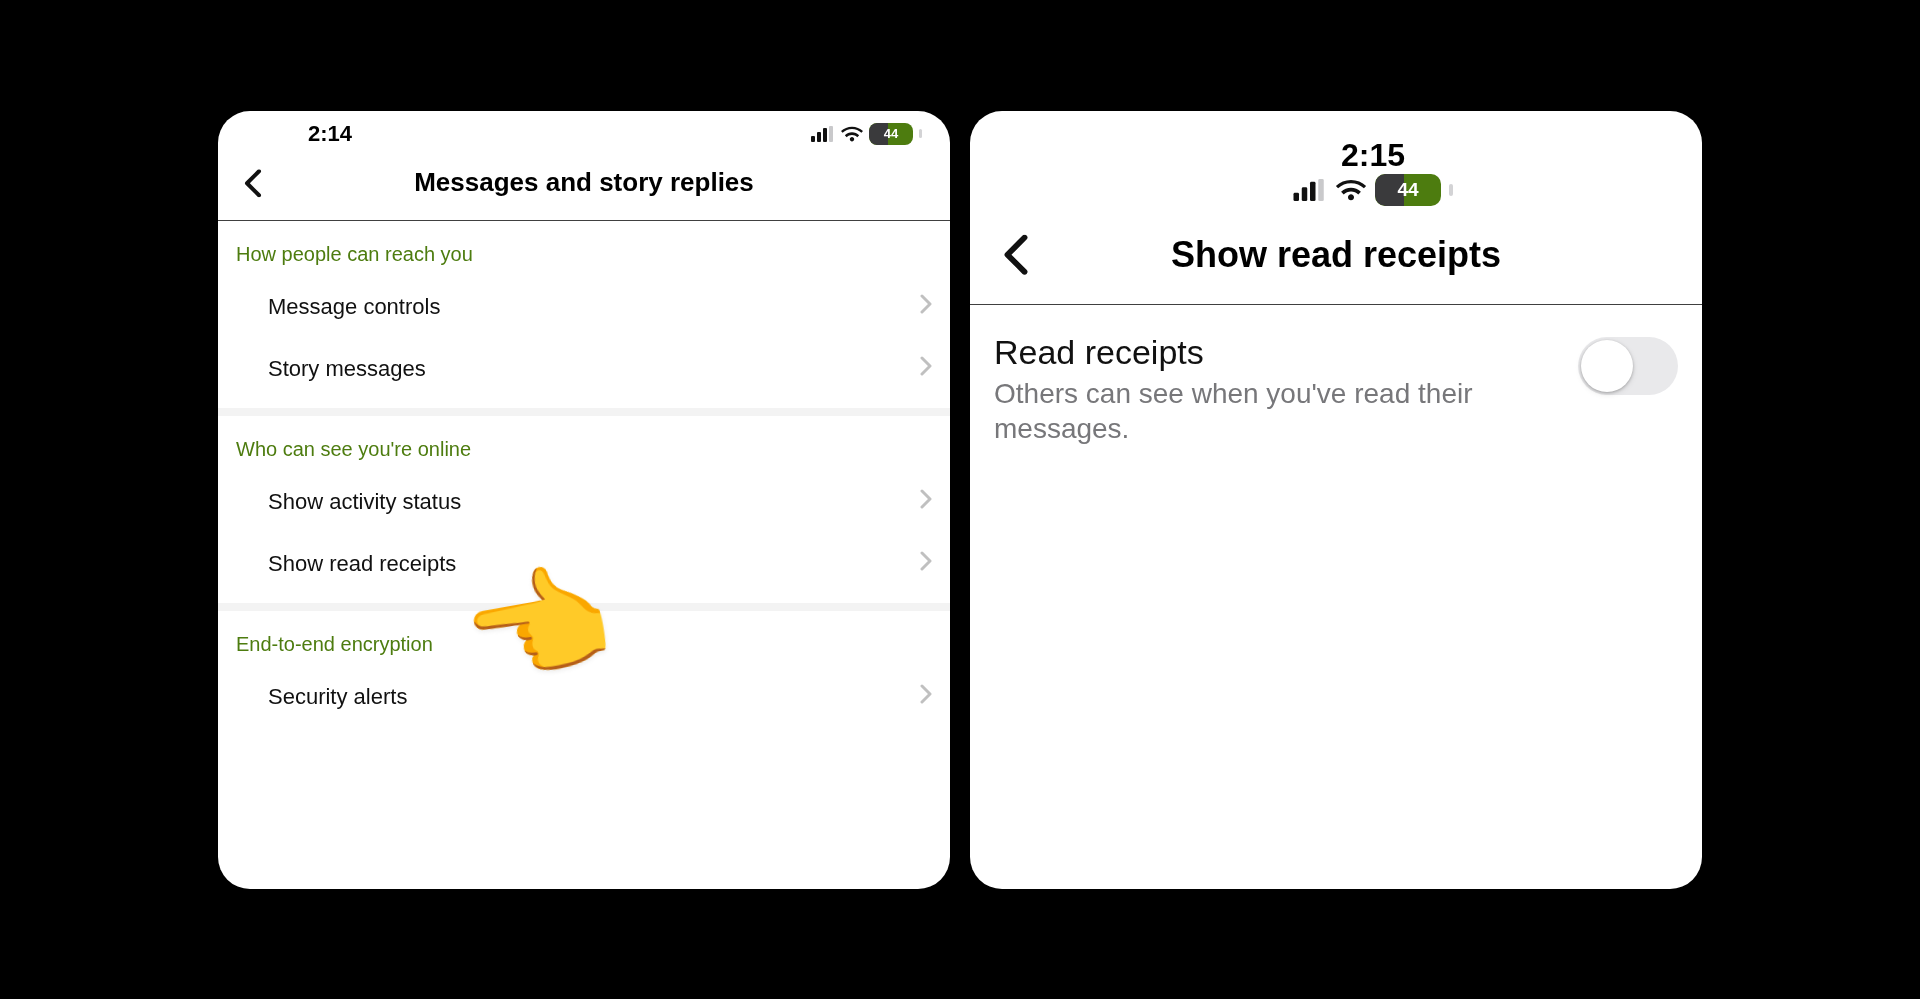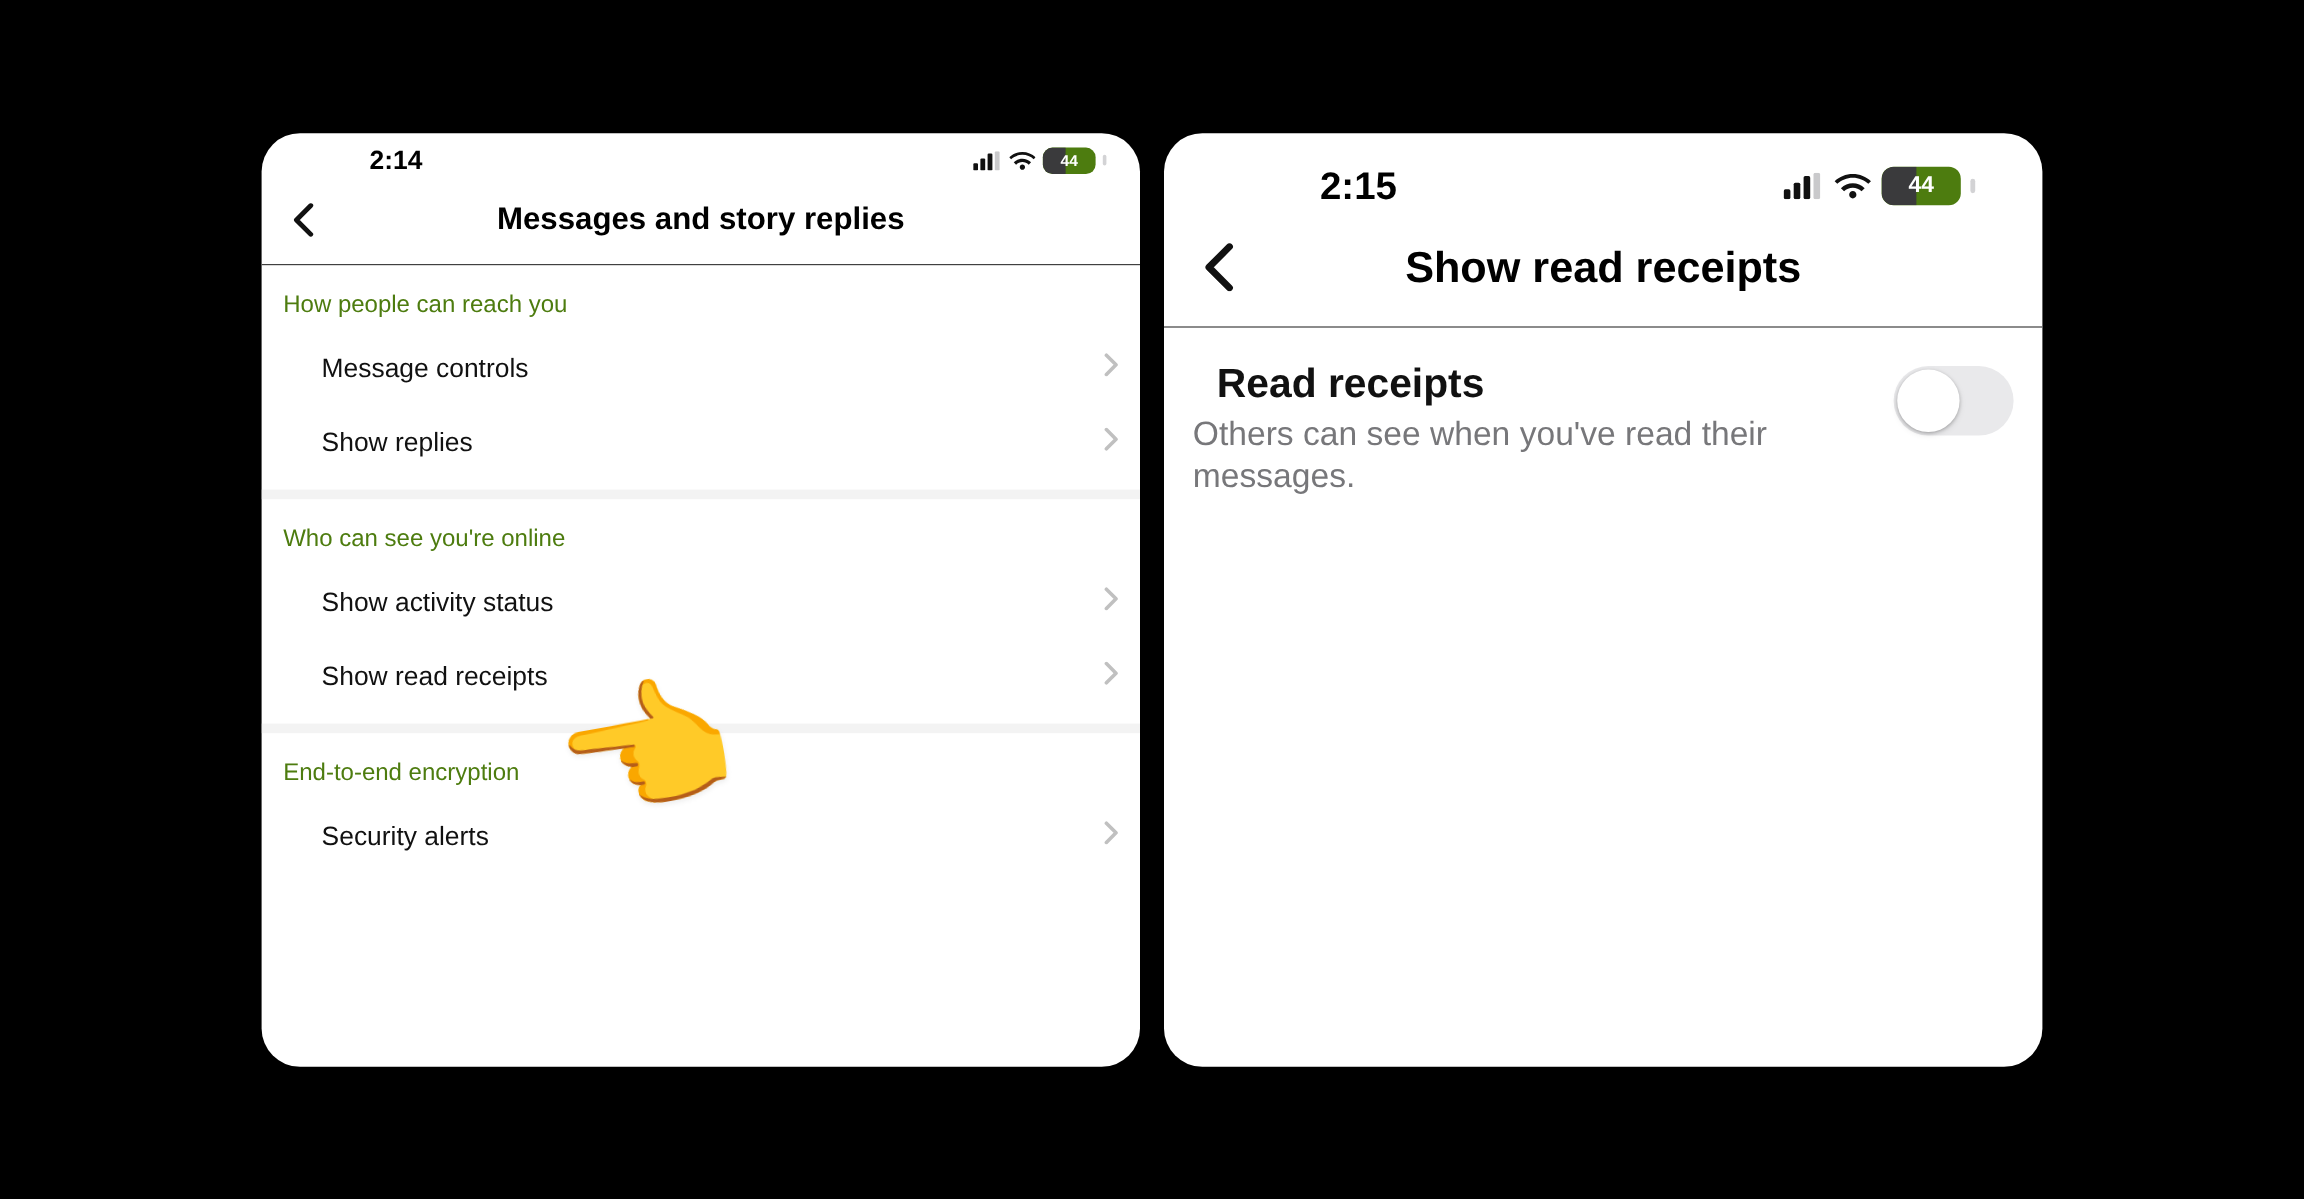--- a/index.html
+++ b/index.html
@@ -33,21 +33,21 @@
   }
   
   .status-bar {
     display:flex;
     justify-content: space-between;
     align-items:center;
     padding: 10px 28px 6px 90px;
     font-weight: 700;
   }
   .status-bar.small { font-size: 22px; }
-  .status-bar.large { font-size: 32px; padding: 26px 56px 10px 130px; }
+  .status-bar.large { font-size: 32px; padding: 26px 56px 10px 130px; flex-direction: column; }
   .status-right { display:flex; align-items:center; gap:6px; }
   .status-right.large { gap:8px; }
   .sig-icon, .wifi-icon, .batt-icon { display:inline-flex; }
   
   .nav {
     display:flex;
     align-items:center;
     border-bottom: 1px solid #404040;
     position:relative;
   }
@@ -94,21 +94,21 @@
   }
   .chev { color:#c0c0c0; }
   
   .toggle-row {
     display:flex;
     align-items:flex-start;
     justify-content:space-between;
     padding: 28px 24px 0 24px;
   }
   .toggle-row .texts { flex:1; padding-right:24px; }
-  .toggle-row .title { font-size: 34px; color:#111; font-weight:700;margin-left:20px;}
+  .toggle-row .title { font-size: 34px; color:#111; font-weight:400;}
   .toggle-row .subtitle { font-size: 28px; color:#77777a; margin-top:4px; line-height:1.25;}
   .switch {
     width: 100px;
     height: 58px;
     background:#e9e9eb;
     border-radius: 30px;
     position:relative;
     cursor:pointer;
     flex-shrink:0;
     margin-top:4px;
@@ -202,21 +202,21 @@
 
     <div>
       <div class="section-header">How people can reach you</div>
       <div class="row">
         <span>Message controls</span>
         <span class="chev"><svg width="12" height="20" viewBox="0 0 12 20">
               <path d="M2 2l8 8-8 8" stroke="#c0c0c0" stroke-width="3" fill="none" stroke-linecap="round" stroke-linejoin="round"></path>
             </svg></span>
       </div>
       <div class="row">
-        <span>Show replies</span>
+        <span>Story messages</span>
         <span class="chev"><svg width="12" height="20" viewBox="0 0 12 20">
               <path d="M2 2l8 8-8 8" stroke="#c0c0c0" stroke-width="3" fill="none" stroke-linecap="round" stroke-linejoin="round"></path>
             </svg></span>
       </div>
     </div>
     <div class="thick-sep"></div>
 
     <div>
       <div class="section-header">Who can see you're online</div>
       <div class="row">

